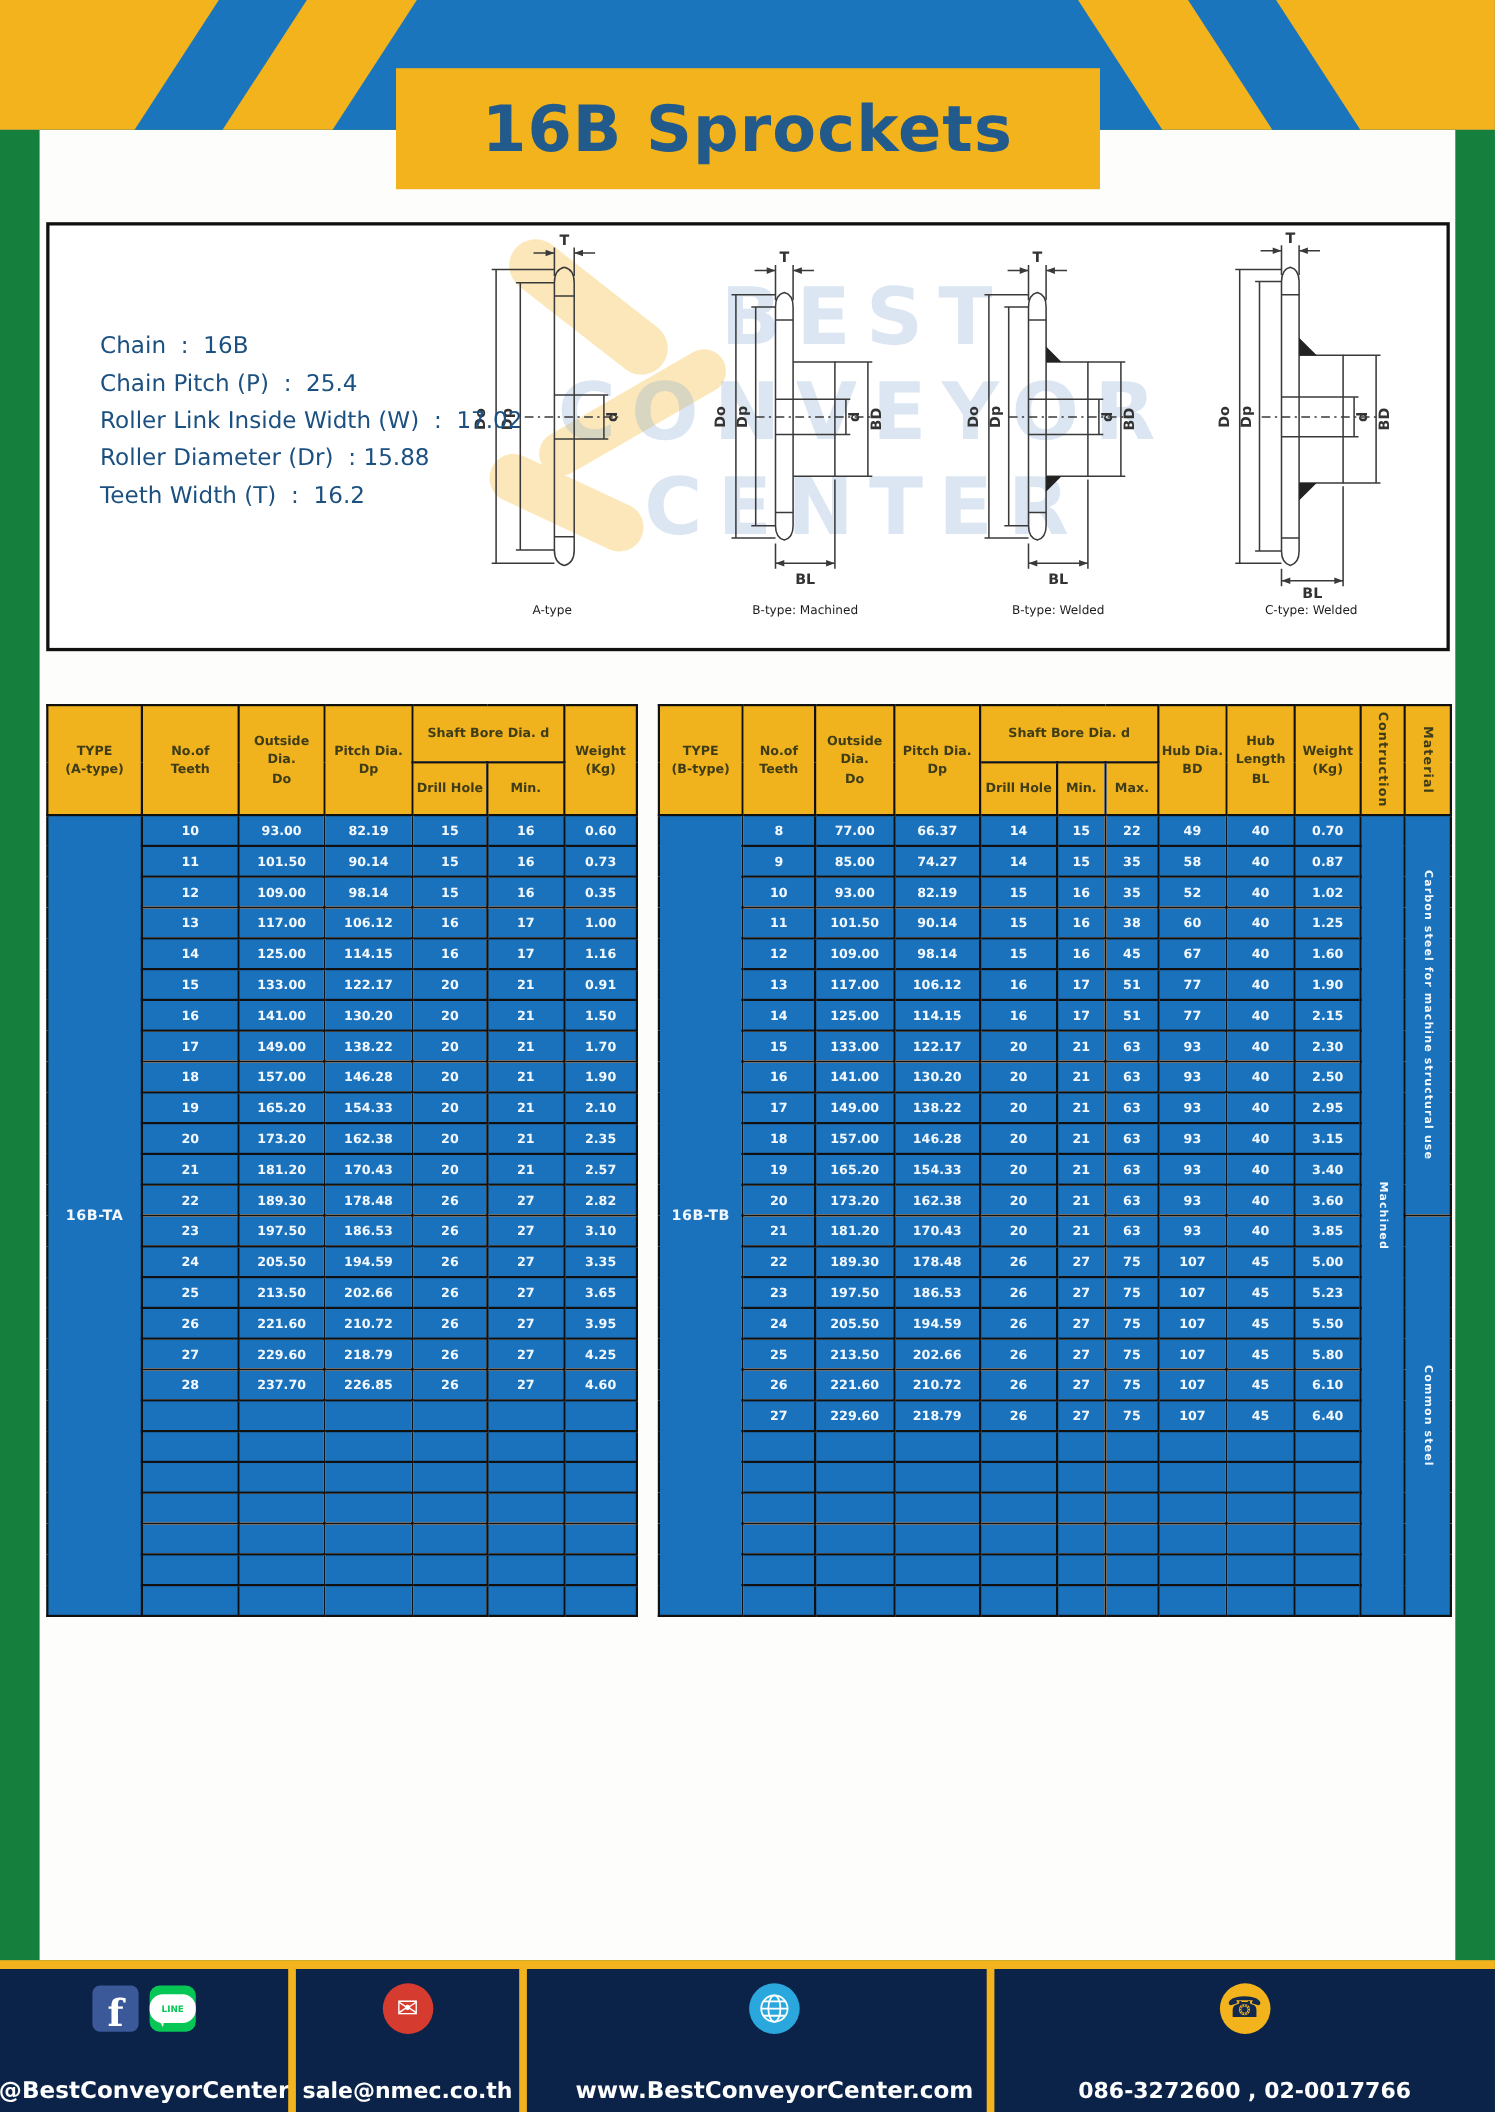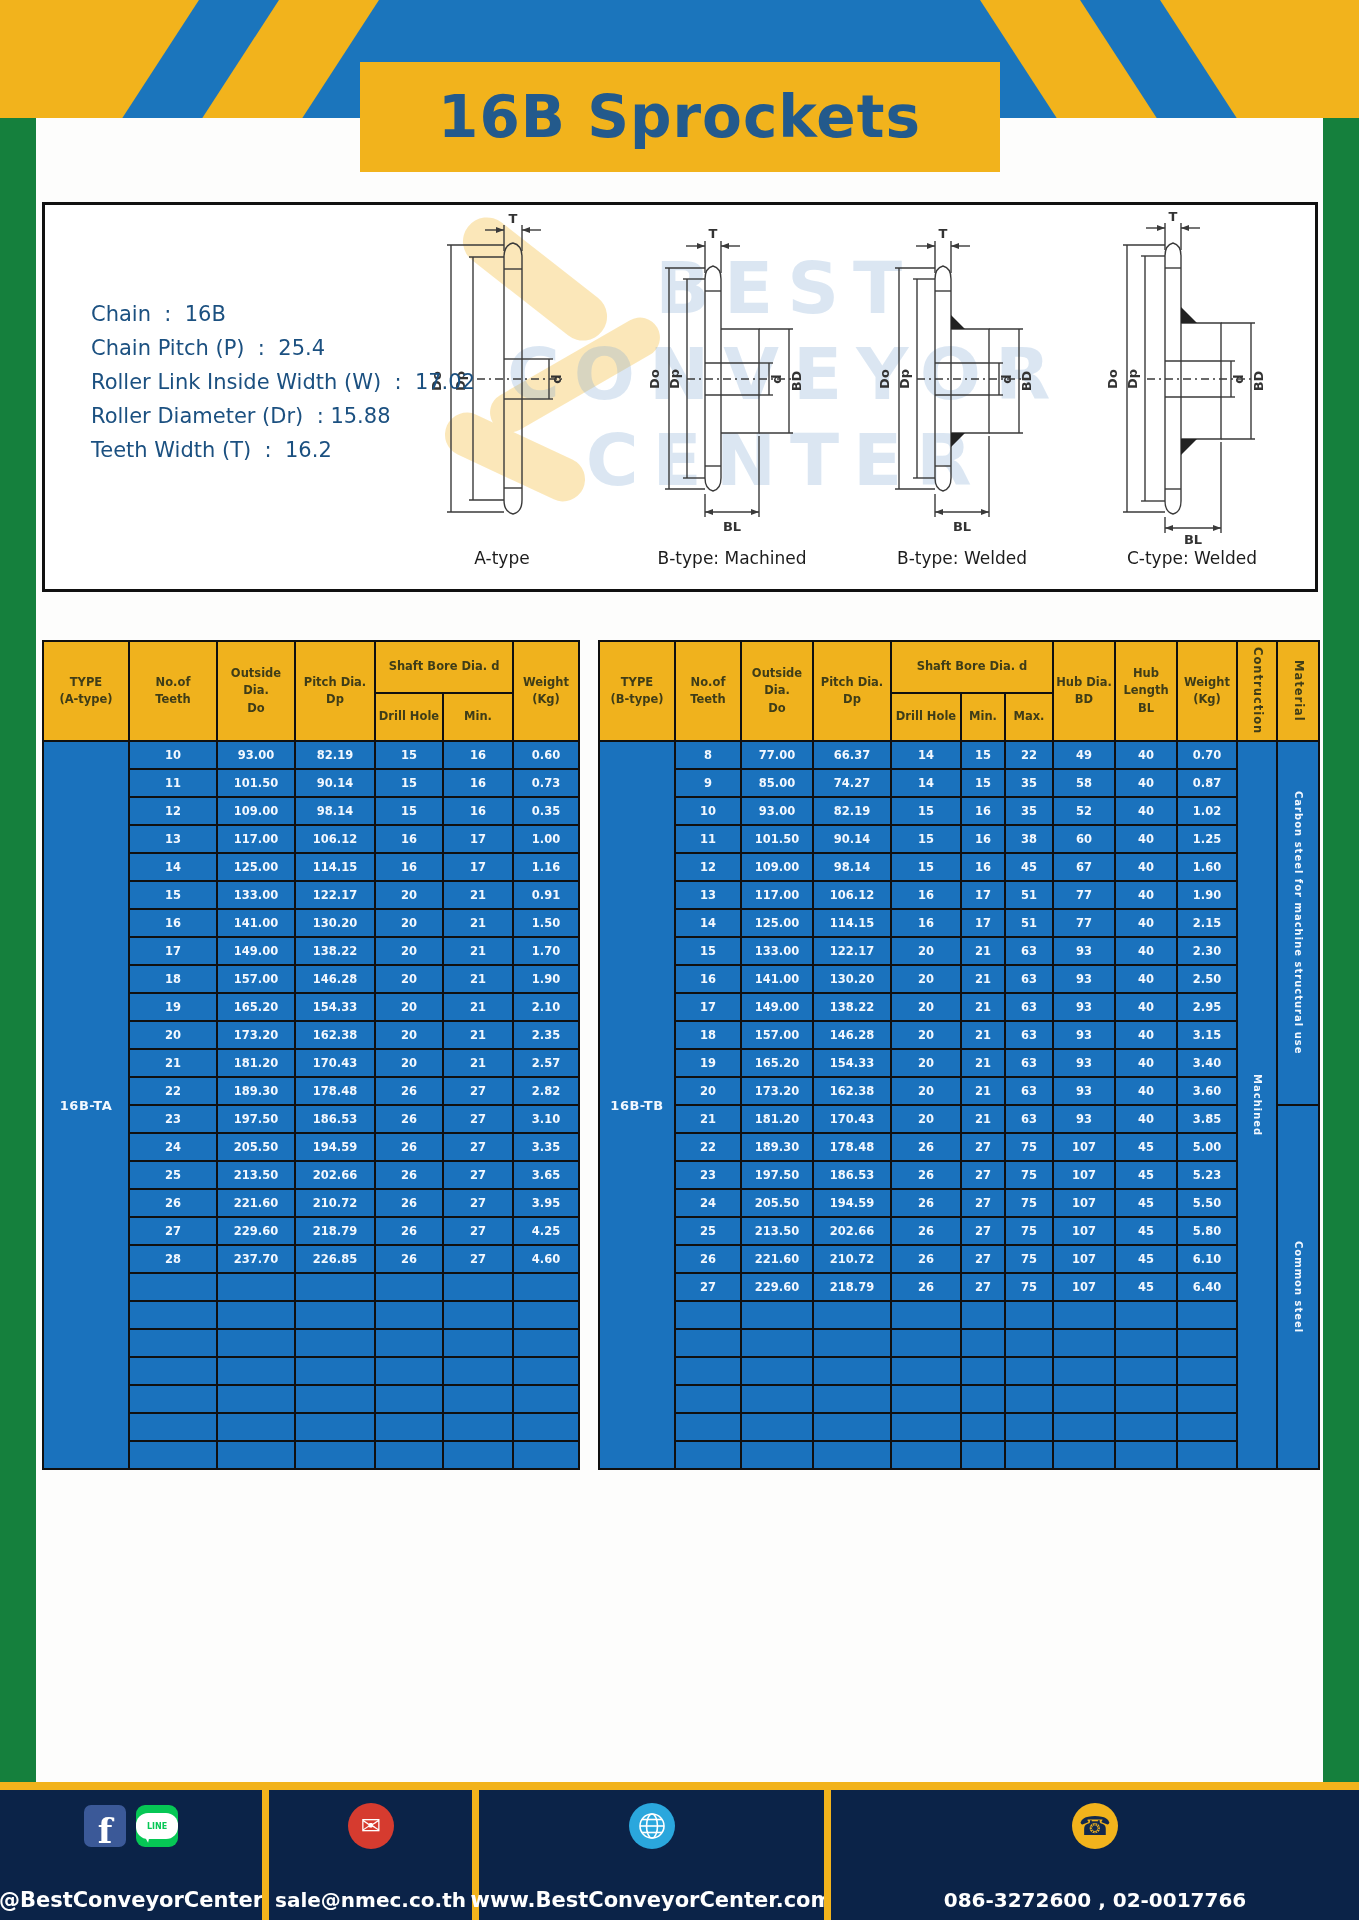--- a/index.html
+++ b/index.html
@@ -26,42 +26,42 @@
              font-weight:bold;font-size:72px;letter-spacing:14px;line-height:86px;text-align:center;}
   .wm-swirl{position:absolute;left:395px;top:40px;width:230px;height:280px;z-index:1;opacity:0.30;}
   .wm-swirl div{position:absolute;background:#f2b31c;border-radius:40px;}
   .wm-s1{left:10px;top:10px;width:170px;height:48px;transform:rotate(38deg);}
   .wm-s2{left:40px;top:110px;width:190px;height:40px;transform:rotate(-30deg);}
   .wm-s3{left:0px;top:190px;width:150px;height:44px;transform:rotate(25deg);}
   .figures{position:absolute;left:352px;top:6px;width:900px;height:380px;display:flex;
            justify-content:space-between;z-index:2;}
   .figure{width:210px;display:flex;flex-direction:column;align-items:center;}
   .figure svg{display:block;}
-  .caption{font-size:17px;color:#1c1c1c;margin-top:2px;}
+  .caption{font-size:11px;color:#1c1c1c;margin-top:2px;}
   .dim{font-size:13px;font-weight:bold;fill:#333;stroke:none;}
   
   table.tbl{border-collapse:collapse;table-layout:fixed;position:absolute;top:640px;}
   table.tbl-a{left:42px;width:536px;}
   table.tbl-b{left:598px;width:720px;}
   .tbl th,.tbl td{border:2px solid #101010;text-align:center;vertical-align:middle;overflow:hidden;padding:0;}
   .tbl th{background:#f0b21d;color:#3f3d18;font-size:11.5px;font-weight:bold;white-space:pre-line;line-height:1.5;}
   .tbl td{background:#1a72bd;color:#f2f8ff;font-size:11.5px;font-weight:bold;}
   .tbl thead tr:first-child{height:52px;}
   .tbl thead tr:last-child{height:48px;}
   .tbl tbody tr{height:28px;}
   td.type-cell{font-size:13px;letter-spacing:.5px;}
   th.vhead,td.vcell{writing-mode:vertical-rl;letter-spacing:1px;}
   th.vhead{padding:4px 0;}
   td.vcell{font-size:10px;padding:4px 0;}
   
   .footer-line{position:absolute;left:0;right:0;bottom:130px;height:8px;background:#f2b31c;}
   .footer{position:absolute;left:0;right:0;bottom:0;height:130px;background:#0b2348;display:flex;align-items:stretch;}
   .fsec{display:flex;flex-direction:column;align-items:center;justify-content:space-between;padding:10px 4px 8px 4px;box-sizing:border-box;}
   .fsec .ftext{color:#ffffff;font-weight:bold;font-size:21px;white-space:nowrap;}
-  .s1{width:262px;} .s2{width:203px;} .s3{width:345px;} .s4{flex:1;}
+  .s1{width:262px;} .s2{width:203px;} .s3{width:386px;margin-left:32px;} .s4{flex:1;}
   .vsep{width:7px;background:#f2b31c;}
   .iconrow{display:flex;gap:10px;align-items:center;height:52px;}
   .fb{width:42px;height:42px;border-radius:7px;background:#3b5998;color:#fff;display:flex;align-items:flex-end;justify-content:center;
       font-family:"DejaVu Serif","Liberation Serif",serif;font-weight:bold;font-size:34px;line-height:0.95;overflow:hidden;}
   .lineic{position:relative;width:42px;height:42px;border-radius:9px;background:#06c755;display:flex;align-items:center;justify-content:center;}
   .lineic .bubble{width:54px;height:26px;background:#fff;border-radius:12px;display:flex;align-items:center;justify-content:center;
                   color:#06c755;font-size:8px;font-weight:bold;letter-spacing:0;}
   .lineic .tail{position:absolute;left:6px;bottom:5px;width:0;height:0;border-left:7px solid transparent;
                 border-top:8px solid #fff;transform:rotate(12deg);}
   .circ{width:46px;height:46px;border-radius:50%;display:flex;align-items:center;justify-content:center;}

